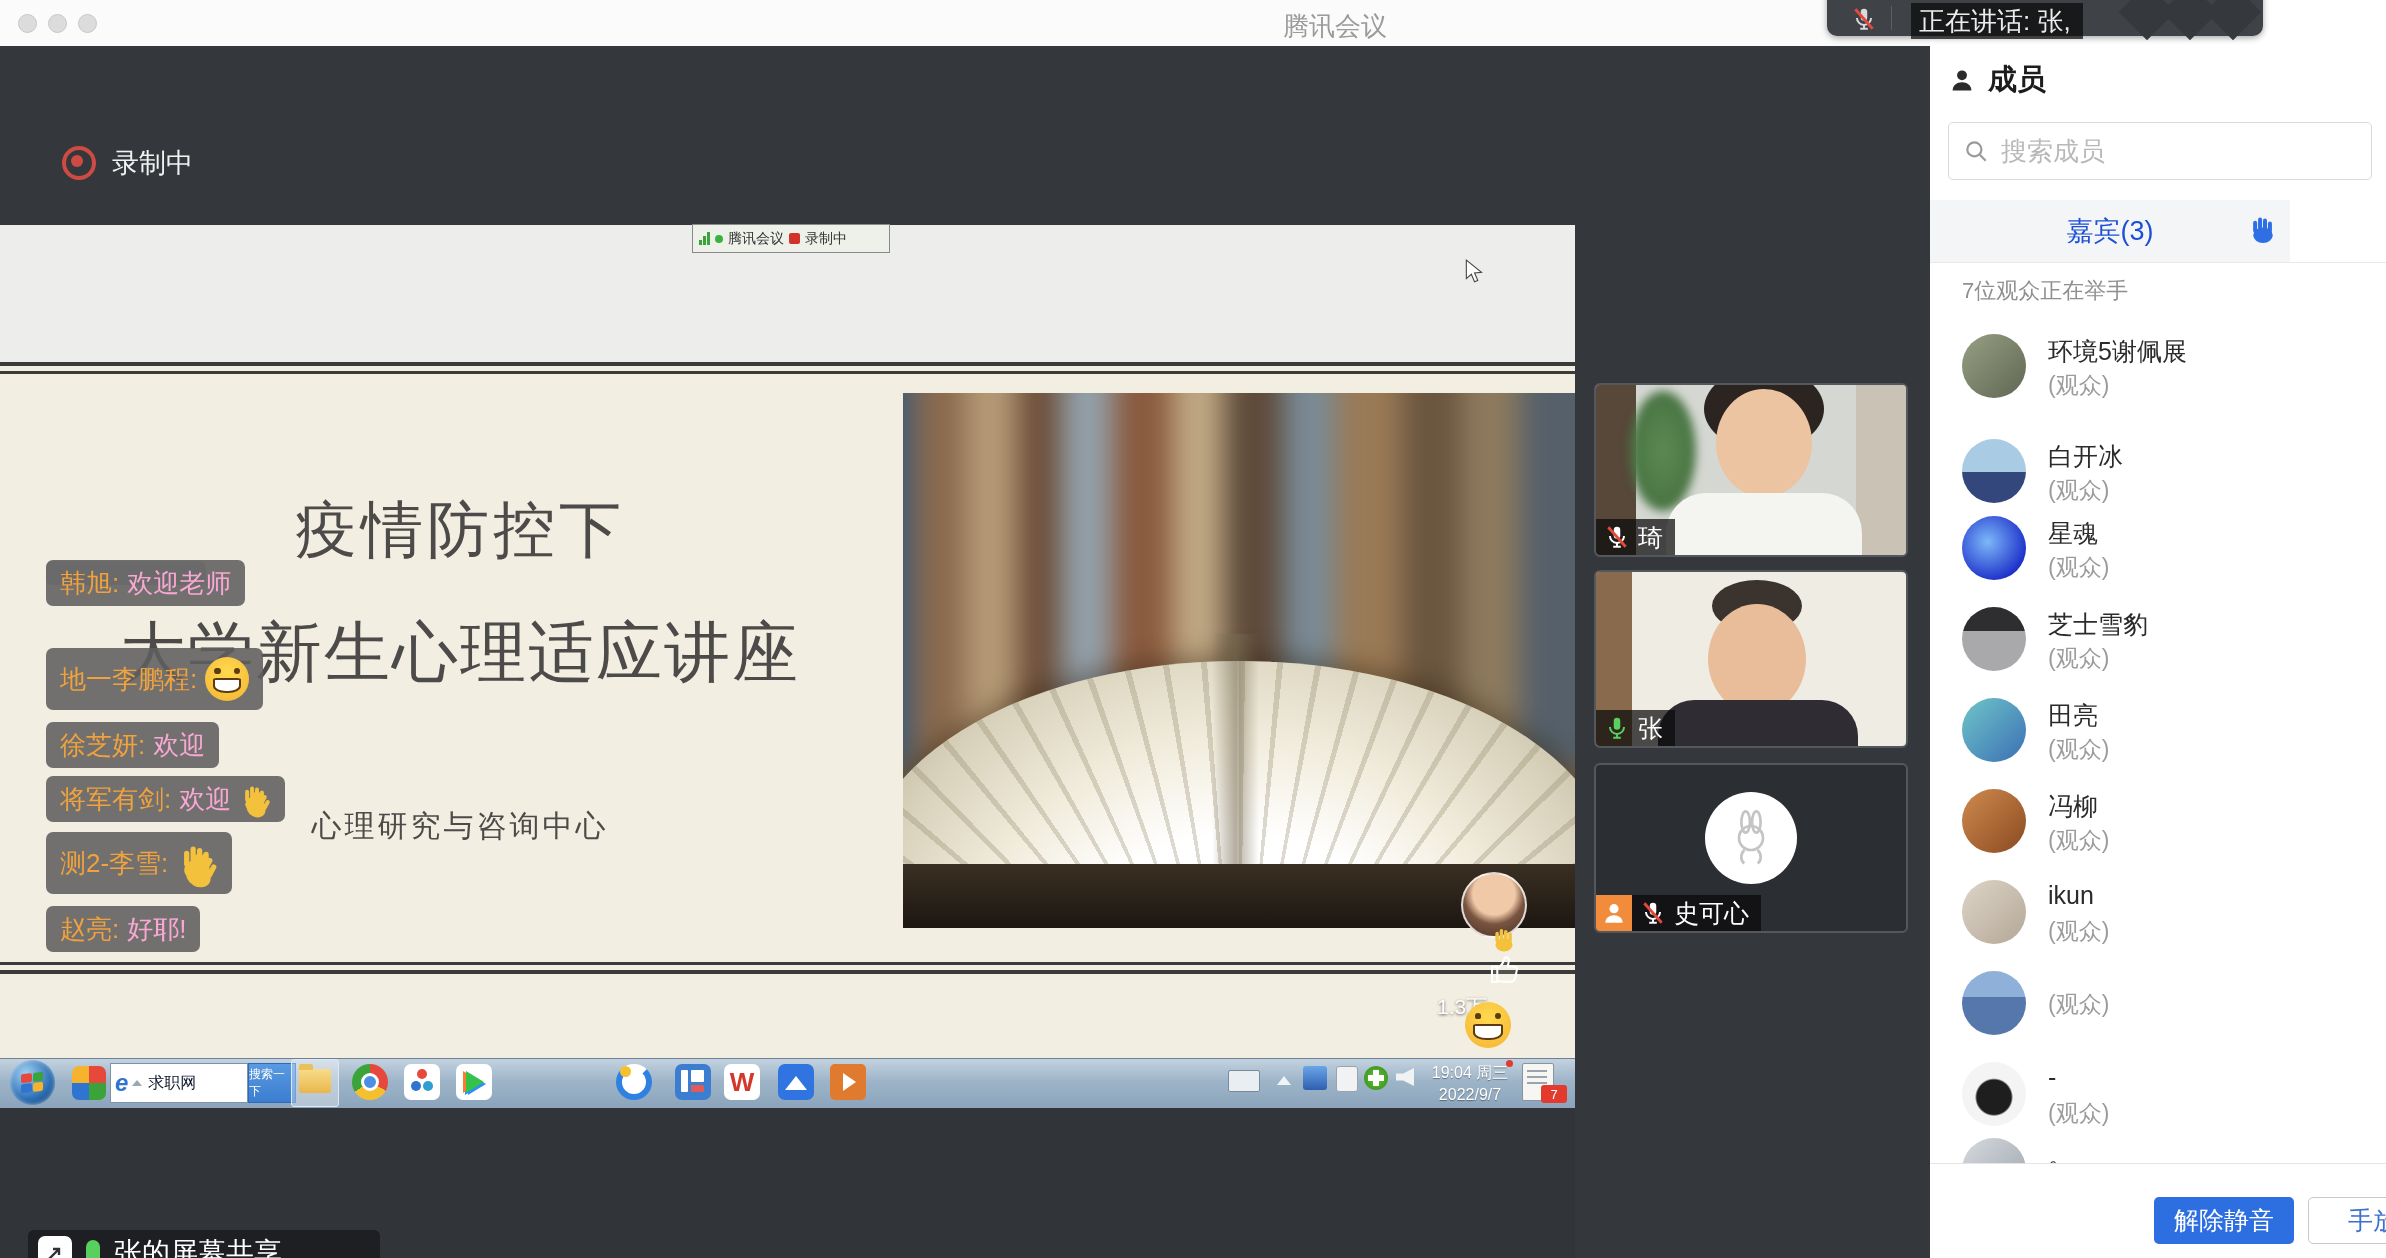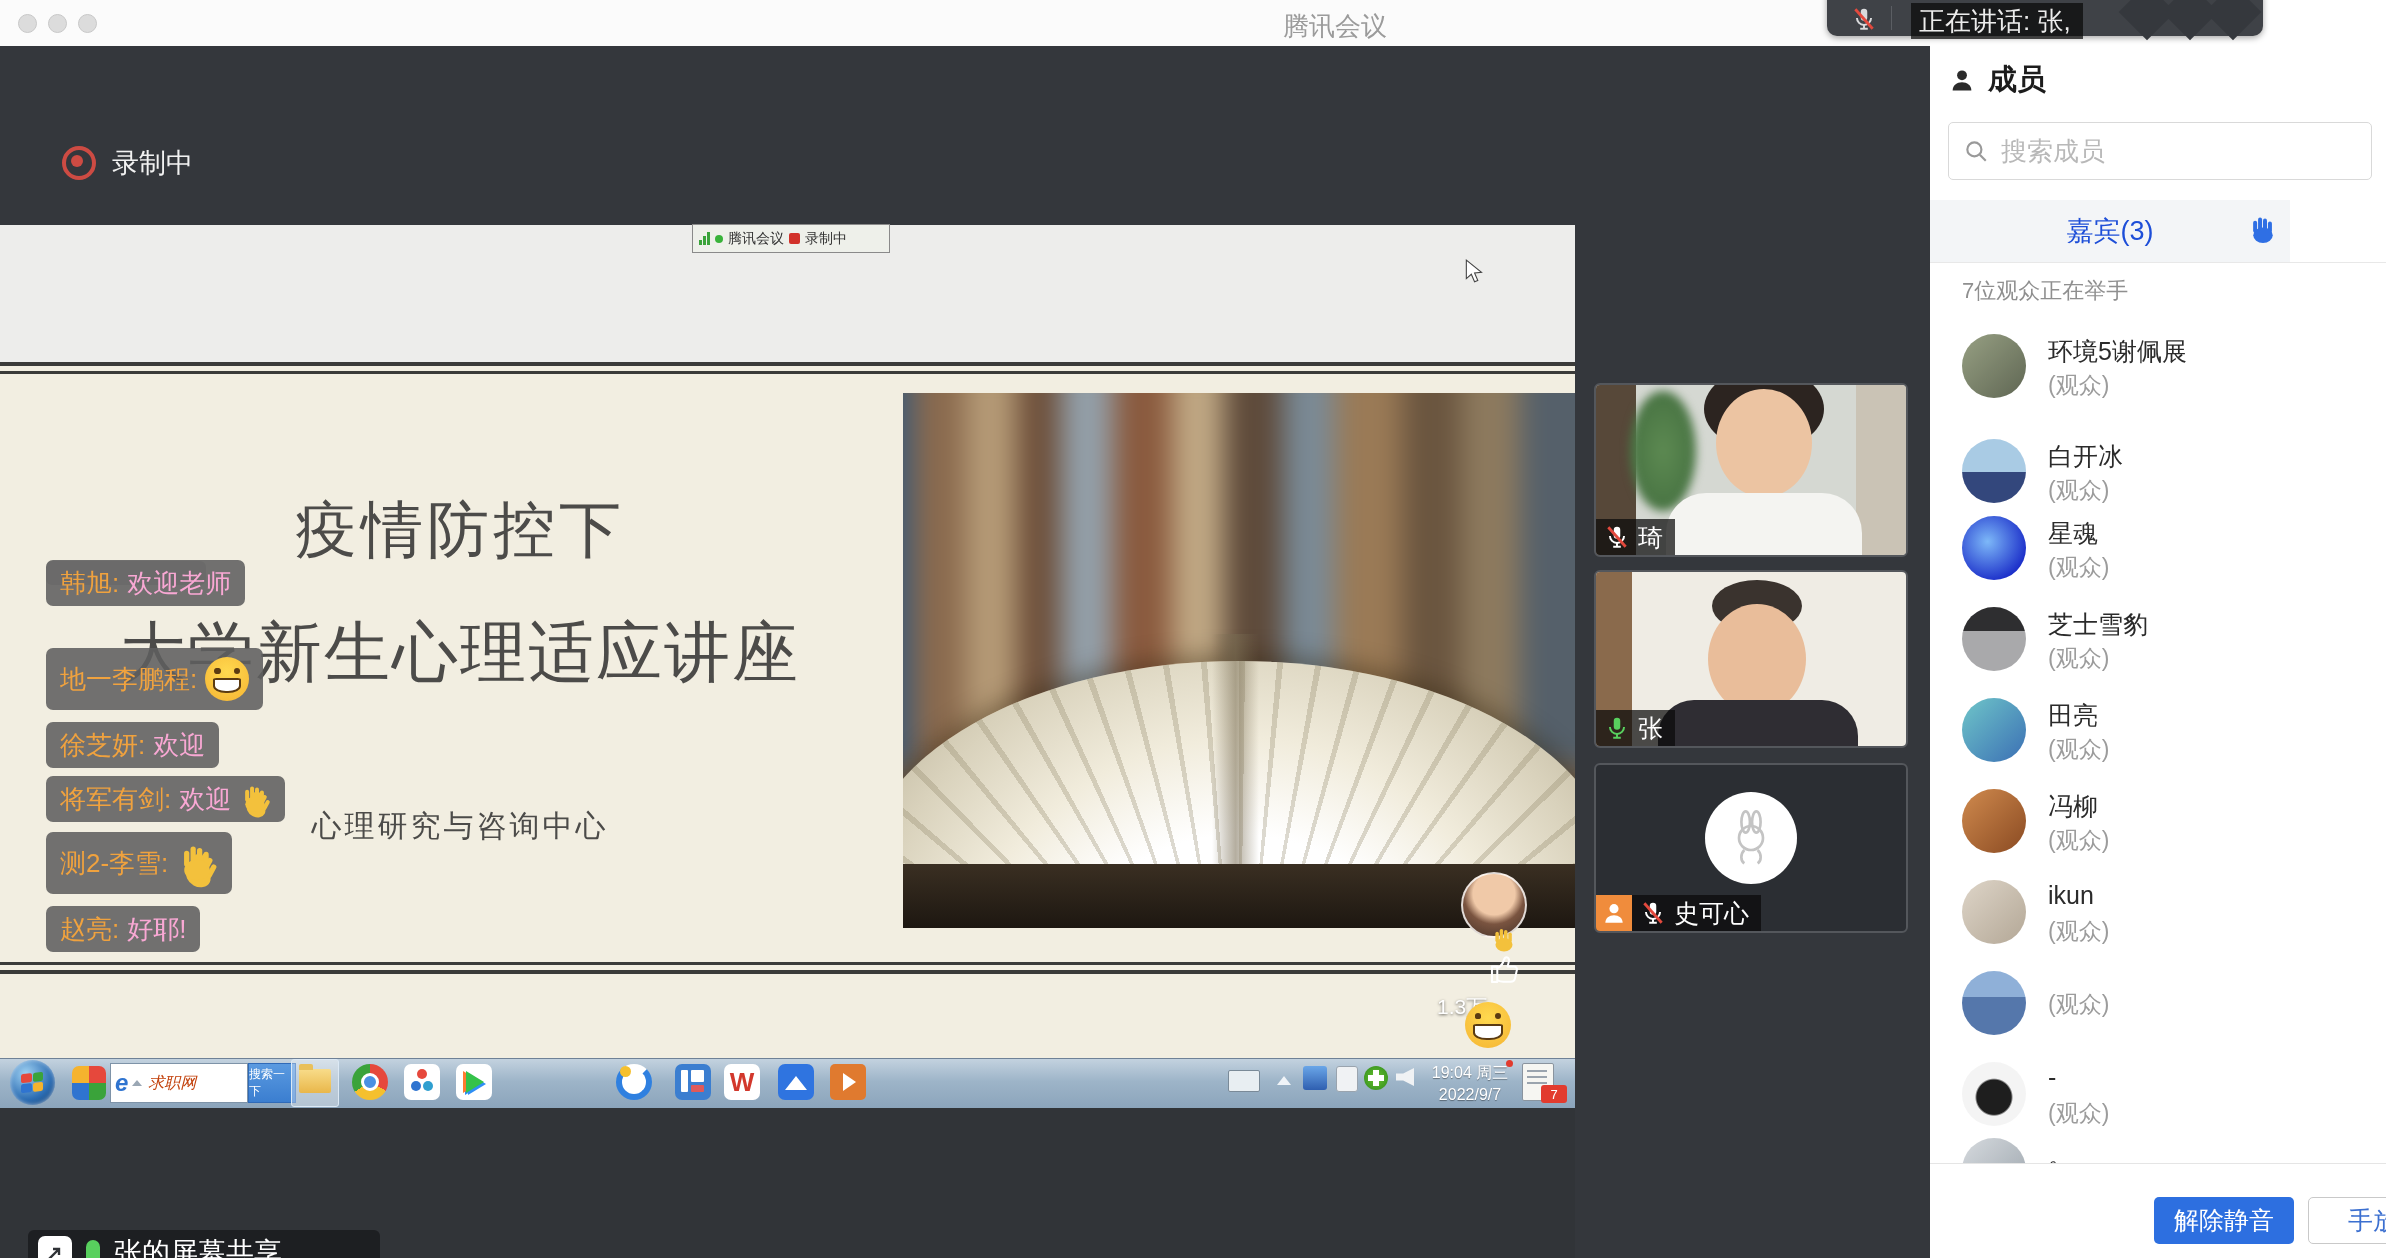--- a/index.html
+++ b/index.html
@@ -95,21 +95,21 @@
     background:radial-gradient(circle at 35% 30%,#9fd1f2,#2d6eb4 60%,#123a6b);box-shadow:inset 0 0 4px rgba(255,255,255,.6);}
   .orb .flag{position:absolute;left:11px;top:13px;width:22px;height:19px;display:grid;
     grid-template-columns:1fr 1fr;grid-template-rows:1fr 1fr;gap:1px;transform:skewY(-6deg);}
   .orb .flag i{border-radius:2px;}
   .pinwheel{left:72px;top:1066px;width:34px;height:34px;border-radius:7px;
     background:conic-gradient(#e6483c 0 25%,#3aa33a 25% 50%,#2f74d0 50% 75%,#f5b32e 75% 100%);}
   .tsearch{left:110px;top:1063px;width:138px;height:40px;background:#fff;border:1px solid #7e93a8;
     box-sizing:border-box;display:flex;align-items:center;padding:0 4px;gap:4px;}
   .tsearch .e{font-size:24px;font-weight:bold;font-style:italic;color:#2f74d0;}
   .tsearch .car{width:0;height:0;border-left:5px solid transparent;border-right:5px solid transparent;border-bottom:6px solid #9aa7b4;}
-  .tsearch input{border:none;outline:none;width:84px;font-size:16px;color:#c2410c;font-family:inherit;font-style:italic;}
+  .tsearch input{border:none;outline:none;width:84px;font-size:16px;color:#0f172a;font-family:inherit;}
   .tbtn{left:248px;top:1063px;width:48px;height:40px;background:linear-gradient(#5a9ae0,#3b7ed0);
     color:#fff;font-size:12px;display:flex;align-items:center;justify-content:center;border:1px solid #2f6ab8;box-sizing:border-box;}
   .tk{top:1064px;width:36px;height:36px;border-radius:7px;}
   .tk-active{left:291px;top:1059px;width:46px;height:46px;border:1px solid #dce9f5;border-radius:3px;
     background:rgba(255,255,255,.35);}
   .folder{position:absolute;left:7px;top:9px;width:32px;height:24px;background:linear-gradient(#f8dc8a,#e9b74a);border-radius:2px;}
   .folder::before{content:"";position:absolute;left:0;top:-5px;width:14px;height:6px;background:#e9c05a;border-radius:2px 2px 0 0;}
   .chrome{background:conic-gradient(#e6483c 0 33%,#f5c02e 33% 66%,#3aa33a 66% 100%);border-radius:50%;}
   .chrome::after{content:"";position:absolute;left:9px;top:9px;width:18px;height:18px;border-radius:50%;
     background:#4a90e2;border:3px solid #fff;box-sizing:border-box;}

